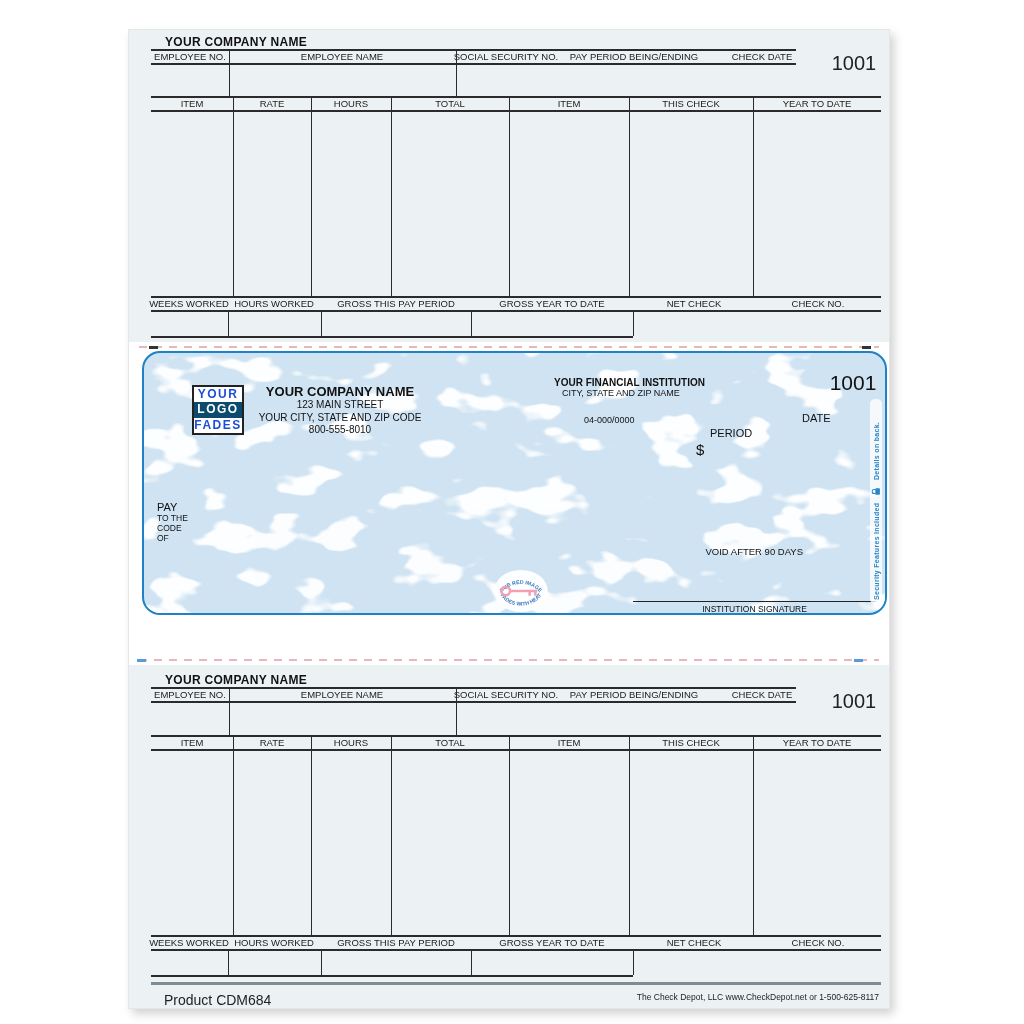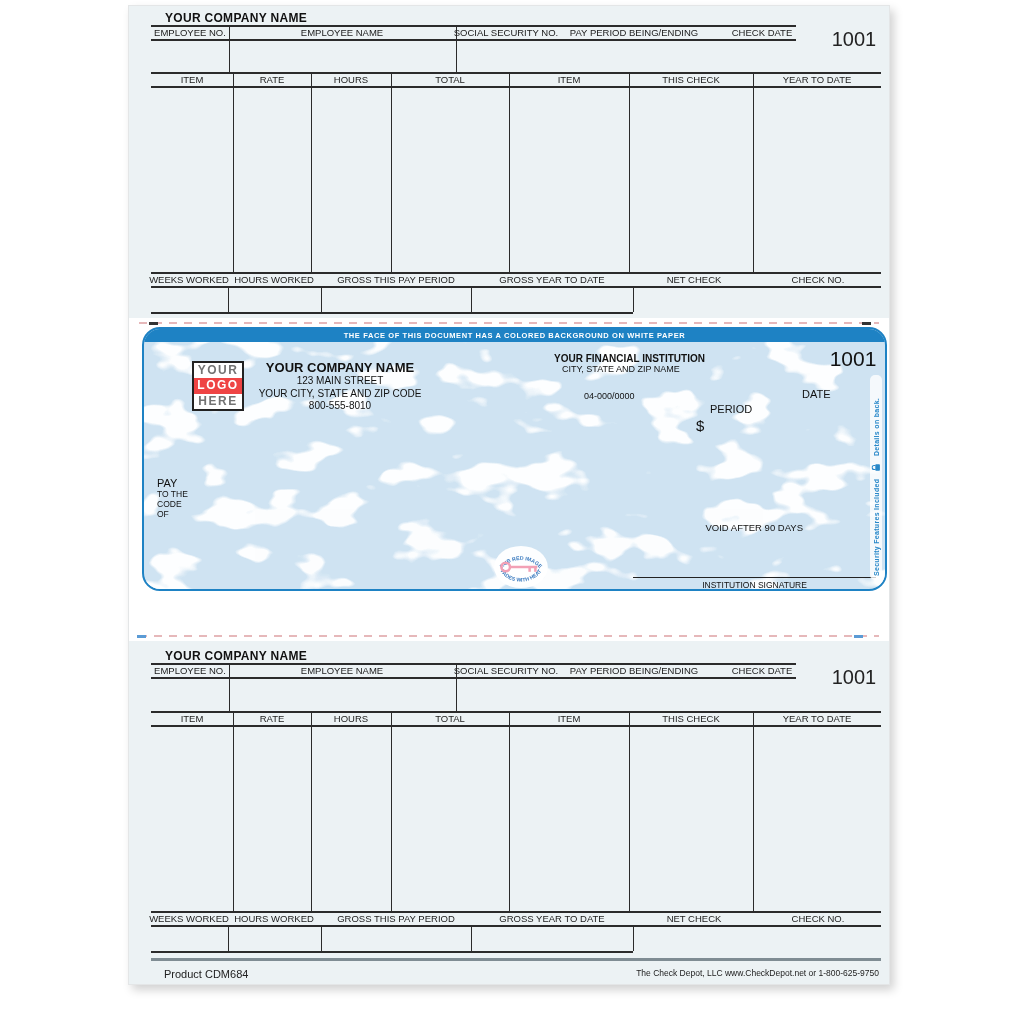--- a/index.html
+++ b/index.html
@@ -1,36 +1,36 @@
 <!DOCTYPE html>
 <html><head>
 <meta charset="utf-8">
 <style>
   html,body{margin:0;padding:0;background:#ffffff;width:1024px;height:1024px;
     font-family:"Liberation Sans",sans-serif;-webkit-font-smoothing:antialiased;}
   .page{position:relative;width:1024px;height:1024px;background:#fff;overflow:hidden;}
-  .paper{position:absolute;left:128px;top:5px;width:760px;height:978px;background:#fff;
+  .paper{position:absolute;left:128px;top:29px;width:760px;height:978px;background:#fff;
     border:1px solid #e4e6e7;box-sizing:content-box;box-shadow:4px 5px 9px rgba(0,0,0,0.18);}
   .stub{position:absolute;left:0;width:760px;background:#ecf2f4;}
   .stub-top{top:0;height:312px;}
   .stub-bottom{top:635px;height:343px;}
   .hl{position:absolute;height:1.5px;background:#2b2b2b;}
   .vl{position:absolute;width:1px;background:#2b2b2b;}
   .lbl{position:absolute;font-size:9.5px;color:#1a1a1a;white-space:nowrap;transform:translateX(-50%);}
   .stub-company{position:absolute;left:36px;top:5px;font-size:12px;font-weight:bold;color:#111;letter-spacing:.3px;}
   .stub-num{position:absolute;left:695px;top:22px;width:60px;text-align:center;font-size:20px;color:#222;}
   .check{position:absolute;left:13px;top:321px;width:745px;height:264px;box-sizing:border-box;
     border:2.5px solid #1e82c4;border-radius:18px;background:#cfe3f2;overflow:hidden;}
   .marble{position:absolute;left:0;top:0;width:100%;height:100%;opacity:.95;}
   .banner{position:absolute;left:0;top:0;right:0;height:13px;background:#1e82c4;color:#fff;
     font-size:7.5px;font-weight:bold;letter-spacing:.6px;text-align:center;line-height:13px;}
   .logo-box{position:absolute;left:48px;top:32px;width:52px;height:50px;background:#fff;border:2px solid #222;
     box-sizing:border-box;text-align:center;}
-  .logo-row{font-size:12px;font-weight:bold;letter-spacing:1.5px;line-height:15.3px;color:#737373;}
-  .logo-mid{background:#ef4444;color:#fff;}
+  .logo-row{font-size:12px;font-weight:bold;letter-spacing:1.5px;line-height:15.3px;color:#1d4ed8;}
+  .logo-mid{background:#0c4a6e;color:#fff;}
   .co-block{position:absolute;left:106px;top:31px;width:180px;text-align:center;color:#111;}
   .co-name{font-size:13px;font-weight:bold;}
   .co-line{font-size:10px;line-height:12.5px;}
   .bank-block{position:absolute;left:410px;top:24px;color:#111;}
   .bank-name{font-size:10px;font-weight:bold;}
   .bank-line{font-size:9px;padding-left:8px;line-height:11px;}
   .fraction{position:absolute;left:440px;top:62px;font-size:9px;color:#111;}
   .lab{position:absolute;font-size:11px;color:#111;white-space:nowrap;}
   .pay-block{position:absolute;left:13px;top:148px;color:#111;}
   .pay-word{font-size:11px;line-height:12px;}
@@ -42,21 +42,21 @@
   .side-strip{position:absolute;right:3px;top:46px;bottom:9px;width:12px;background:rgba(255,255,255,.78);
     border-radius:5px;writing-mode:vertical-rl;transform:rotate(180deg);
     display:flex;align-items:center;justify-content:flex-start;gap:5px;
     font-size:7px;font-weight:bold;color:#2787c8;letter-spacing:.3px;white-space:nowrap;padding:4px 0;box-sizing:border-box;}
   .side-strip svg{transform:rotate(90deg);flex:none;margin:2px 0;}
   .micr-band{position:absolute;left:0;top:585px;width:760px;height:50px;background:#fff;}
   .perf{position:absolute;left:10px;width:740px;height:2px;
     background:repeating-linear-gradient(90deg,#e6b8ba 0 8px,transparent 8px 15px);}
   .tick{position:absolute;width:9px;height:2.5px;}
   .footer-rule{position:absolute;left:22px;top:317px;width:730px;height:3px;background:#7f8c93;}
-  .footer-left{position:absolute;left:35px;top:327px;font-size:11px;color:#222;}
+  .footer-left{position:absolute;left:35px;top:327px;font-size:14px;color:#222;}
   .footer-right{position:absolute;right:10px;top:327px;font-size:8.5px;color:#222;}
 </style>
 </head>
 <body>
 
 <div class="page">
   <div class="paper">
 
     <div class="stub stub-top">
       <div class="stub-company">YOUR COMPANY NAME</div>
@@ -106,28 +106,27 @@
 
     <div class="check">
       <svg class="marble" width="745" height="264" preserveAspectRatio="none" xmlns="http://www.w3.org/2000/svg">
         <filter id="mar" x="-5%" y="-5%" width="110%" height="110%">
           <feTurbulence type="fractalNoise" baseFrequency="0.016 0.03" numOctaves="3" seed="8"></feTurbulence>
           <feColorMatrix type="matrix" values="0 0 0 0 1  0 0 0 0 1  0 0 0 0 1  0 0 0 16 -9.2"></feColorMatrix>
         </filter>
         <rect width="100%" height="100%" filter="url(#mar)"></rect>
       </svg>
 
-      <div class="banner">THE FACE OF THIS DOCUMENT HAS A COLORED BACKGROUND ON WHITE PAPER</div>
 
       <div class="lab" style="left:679px;top:18px;width:60px;text-align:center;font-size:21px;">1001</div>
 
       <div class="logo-box">
         <div class="logo-row">YOUR</div>
         <div class="logo-row logo-mid">LOGO</div>
-        <div class="logo-row">HERE</div>
+        <div class="logo-row">FADES</div>
       </div>
 
       <div class="co-block">
         <div class="co-name">YOUR COMPANY NAME</div>
         <div class="co-line">123 MAIN STREET</div>
         <div class="co-line">YOUR CITY, STATE AND ZIP CODE</div>
         <div class="co-line">800-555-8010</div>
       </div>
 
       <div class="bank-block">
@@ -222,17 +221,17 @@
       <div class="lbl" style="left:689px;top:272px;">CHECK NO.</div>
       <div class="hl" style="left:22px;top:284px;width:730px;"></div>
       <div class="vl" style="left:99px;top:284px;height:26px;"></div>
       <div class="vl" style="left:192px;top:284px;height:26px;"></div>
       <div class="vl" style="left:342px;top:284px;height:26px;"></div>
       <div class="vl" style="left:504px;top:284px;height:26px;"></div>
       <div class="hl" style="left:22px;top:310px;width:482px;"></div>
 
       <div class="footer-rule"></div>
       <div class="footer-left">Product CDM684</div>
-      <div class="footer-right">The Check Depot, LLC  www.CheckDepot.net  or  1-800-625-9750</div>
+      <div class="footer-right">The Check Depot, LLC  www.CheckDepot.net  or  1-500-625-8117</div>
     </div>
 
   </div>
 </div>
 
 </body></html>

